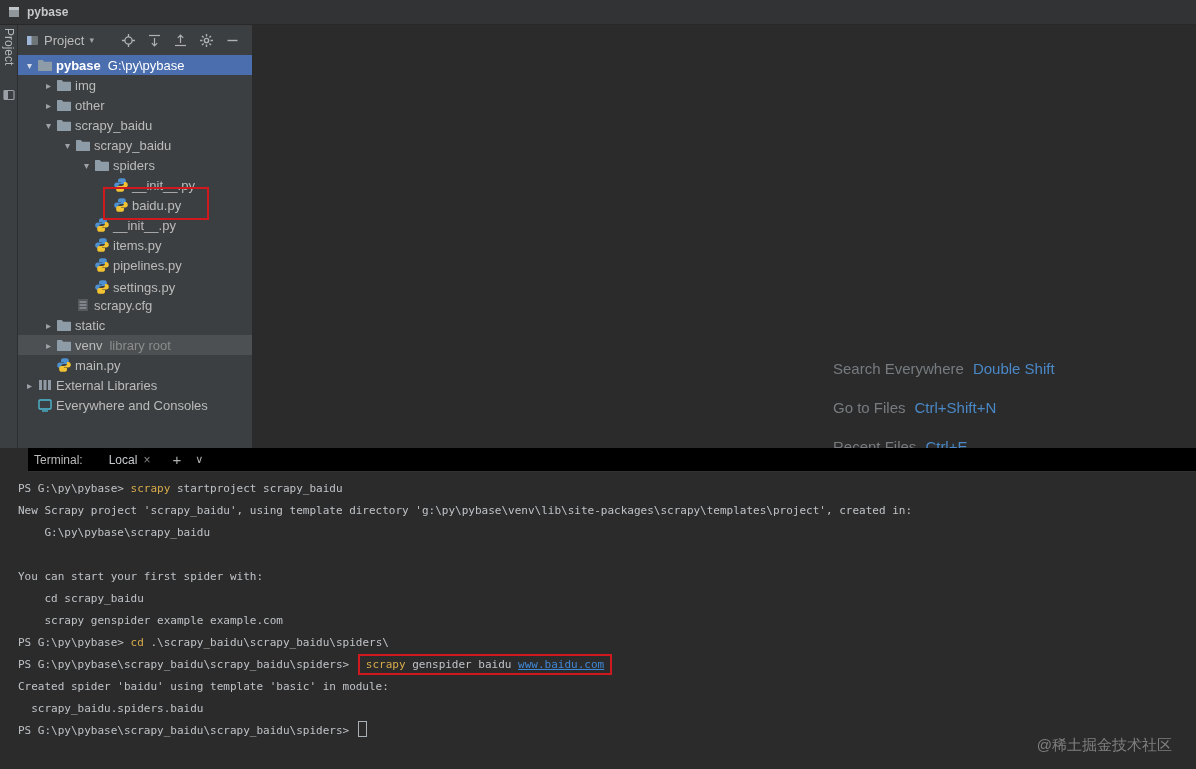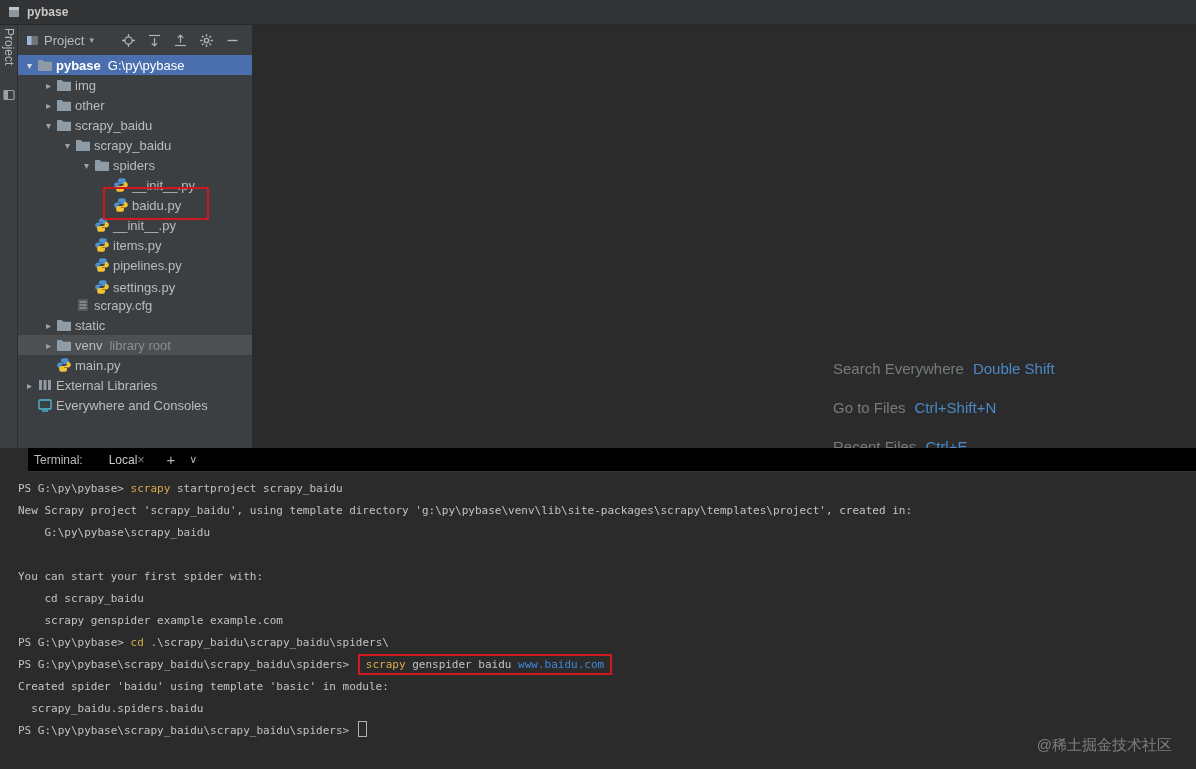--- a/index.html
+++ b/index.html
@@ -63,34 +63,34 @@
   .shortcuts{ position:absolute; left:580px; top:324px; }
   .sc-line{ height:39px; display:flex; align-items:center; font-size:15px; }
   .sc-label{ color:#767c80; }
   .sc-keys{ color:var(--shortcut-key-blue); margin-left:9px;text-align:right; }
 
   
   .terminal{ position:absolute; left:0; top:448px; width:1196px; height:321px; background:#2b2b2b; }
   .terminal-header{ position:absolute; left:0; top:0; right:0; height:24px;
     background:#000000; border-bottom:1px solid #323232; display:flex; align-items:center;
     font-size:12px; color:#bbbbbb; padding-left:6px;margin-left:28px; }
-  .term-tab{ display:flex; align-items:center; margin-left:26px;
+  .term-tab{ display:flex; align-items:center; gap:6px; margin-left:26px;
     color:#c8cbcd; cursor:pointer; }
   .tab-close{ color:#878787; font-size:12px; cursor:pointer; }
   .term-plus{ margin-left:22px; color:#afb1b3; font-size:15px; cursor:pointer; }
   .term-chev{ margin-left:14px; color:#afb1b3; font-size:11px; cursor:pointer; }
 
   .terminal-body{ position:absolute; left:0; top:25px; right:0; bottom:0;
     padding:5px 0 0 18px; font-family:"DejaVu Sans Mono", monospace;
     font-size:11px; line-height:22px; white-space:pre; color:var(--terminal-text);
     cursor:text; }
   .tline{ height:22px; }
   .seg-plain{ color:var(--terminal-text); }
   .seg-command{ color:var(--command-yellow); }
-  .seg-link{ color:var(--link-blue); cursor:pointer; }
+  .seg-link{ color:var(--link-blue); text-decoration:underline; cursor:pointer; }
   .red-box{ border:2px solid var(--annotation-red); padding:2px 6px; margin-left:2px; }
   .cursor{ display:inline-block; width:9px; height:16px; border:1px solid #aab1b7;
     vertical-align:-3px; margin-left:2px; }
 
   .watermark{ position:absolute; right:24px; bottom:14px; font-size:15px;
     color:#9a9a9a; opacity:.75; pointer-events:none; }
 </style>
 </head>
 <body>
 

